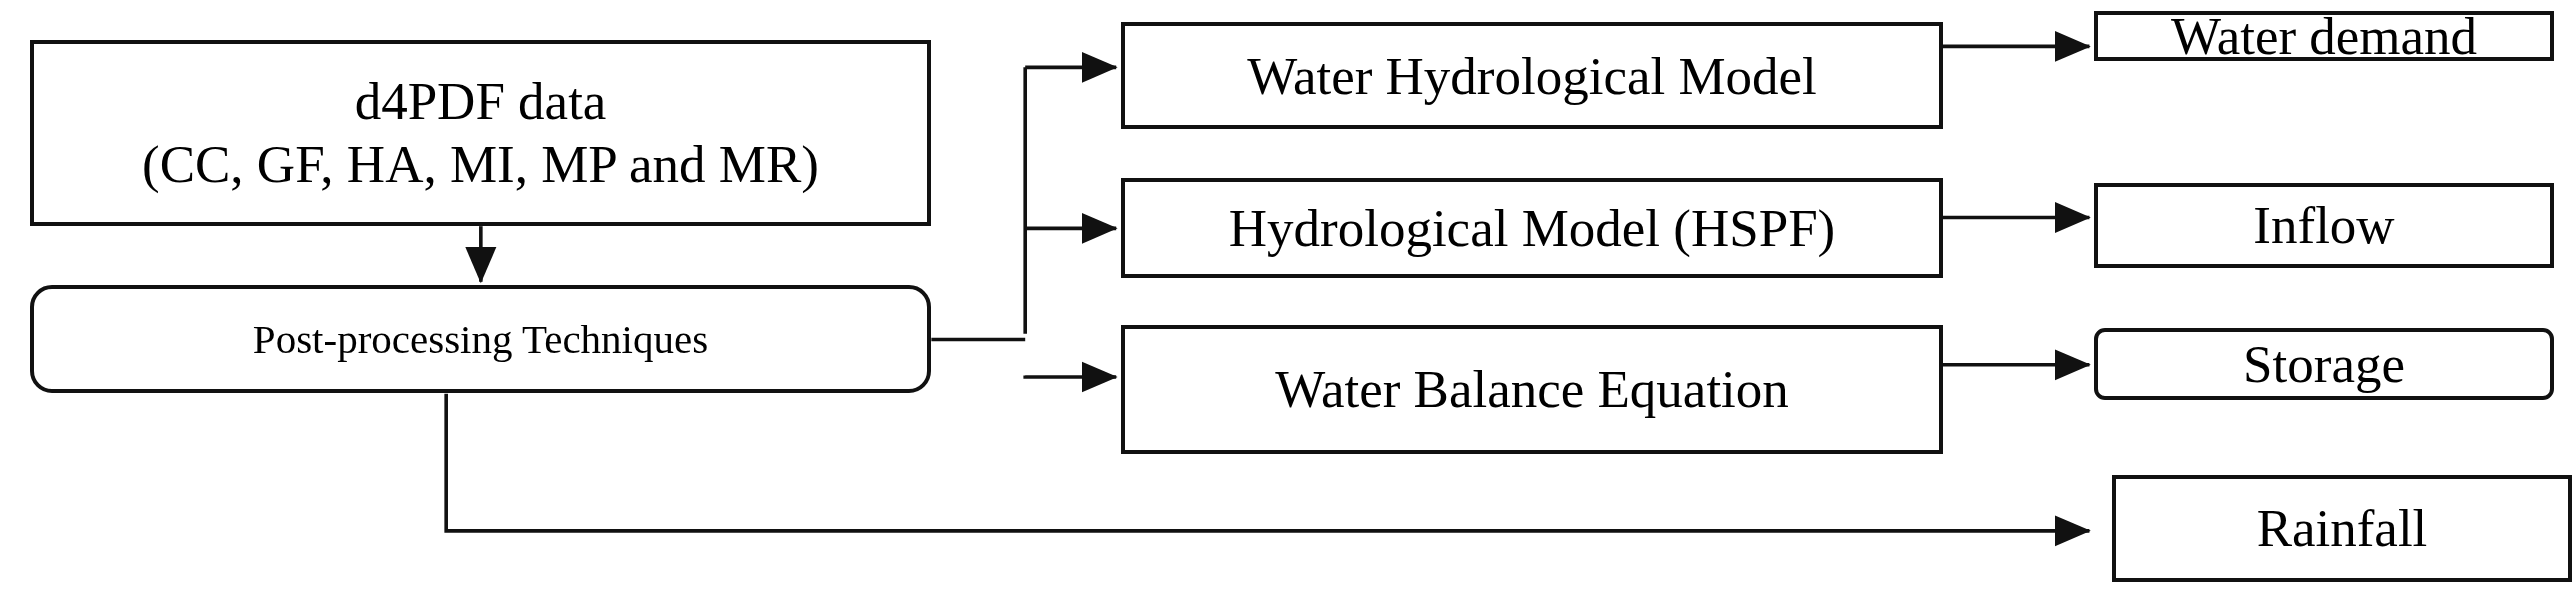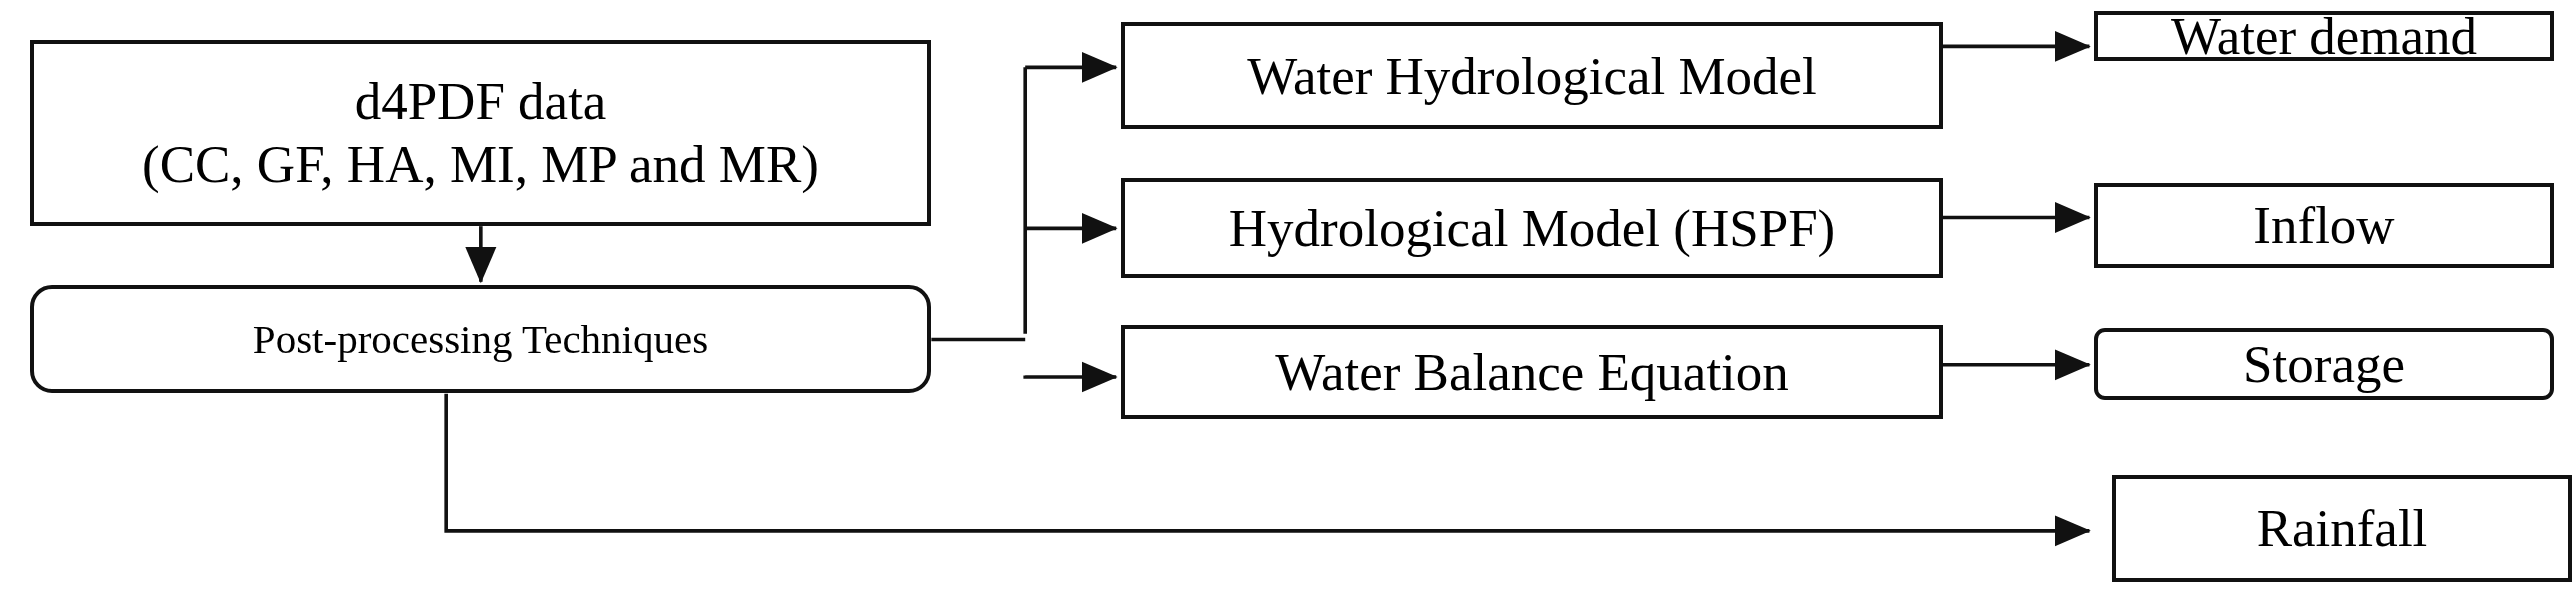--- a/index.html
+++ b/index.html
@@ -51,21 +51,21 @@
     border-radius: 22px;
   }
 
   
   .mid {
     left: 1121px; width: 822px;
     font-size: 53px;
   }
   #node-wrm  { top: 22.4px;  height: 107px; }
   #node-hspf { top: 178px; height: 100px; text-align: right; }
-  #node-wbe  { top: 325px; height: 94px; justify-content: center; }
+  #node-wbe  { top: 325px; height: 129px; justify-content: center; }
 
   
   .right {
     left: 2094px; width: 460px;
     font-size: 53px;
   }
   #node-demand   { top: 10.8px;  height: 50px; }
   #node-inflow   { top: 183px; height: 85px; }
   #node-storage  { top: 328px; height: 72px; border-radius: 11px; }
   #node-rainfall { top: 475px; height: 107px; margin-left: 18px; }

